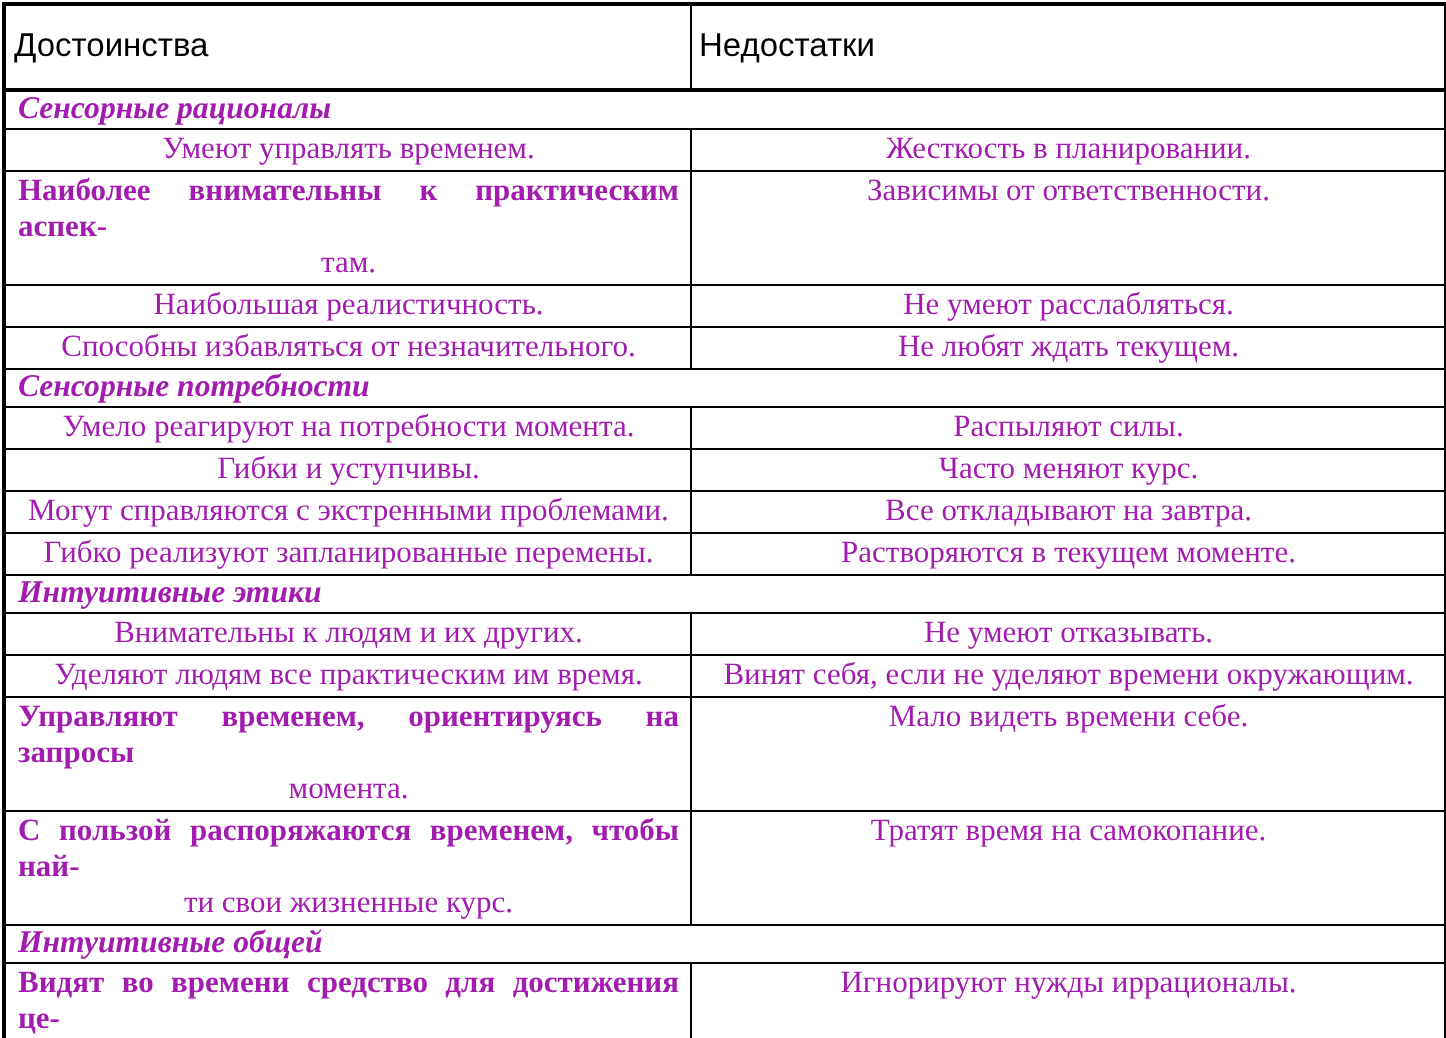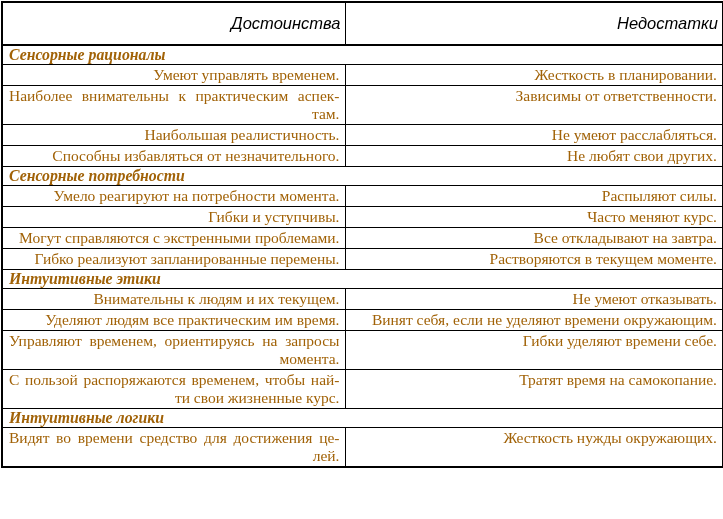--- a/index.html
+++ b/index.html
@@ -17,35 +17,34 @@
   }
   table.pros-cons {
     width: 721px;
     border-collapse: collapse;
     table-layout: fixed;
     border: 2px solid #000000;
     background: #ffffff;
   }
   th.col-header {
     font-family: "Liberation Sans", sans-serif;
-    font-style: italic;
     font-weight: normal;
     font-size: 16.5px;
     color: #000000;
-    text-align: right;
+    text-align: left;
     vertical-align: middle;
     height: 37px;
     padding: 2px 4px;
     border: 1px solid #000000;
     border-bottom: 2px solid #000000;
   }
   td {
     border: 1px solid #000000;
     vertical-align: top;
-    color: #a16207;
+    color: #a21caf;
     background: #ffffff;
     margin-left: 28px;
   }
   td.cell {
     font-family: "Liberation Serif", "DejaVu Serif", serif;
     font-size: 15.5px;
     line-height: 18px;
     padding: 1px 5px 1px 6px;
     height: 18px;
     overflow: hidden;
@@ -53,29 +52,30 @@
   td.section {
     font-family: "Liberation Serif", "DejaVu Serif", serif;
     font-weight: bold;
     font-style: italic;
     font-size: 15.8px;
     line-height: 16px;
     height: 16px;
     padding: 1px 5px 1px 6px;
   }
   .ln {
-    text-align: right;
+    text-align: center;
     white-space: nowrap;
     overflow: hidden;
   }
   .ln.just {
     text-align: justify;
     text-align-last: justify;
     -moz-text-align-last: justify;
     white-space: normal;
+    font-weight: bold;
   }
 </style>
 </head>
 <body>
 
 <div class="page">
   <table class="pros-cons">
     <colgroup>
       <col style="width:343px">
       <col style="width:378px">
@@ -113,21 +113,21 @@
           </td>
           <td class="cell">
             <div class="ln">Не умеют расслабляться.</div>
           </td>
         </tr>
         <tr>
           <td class="cell">
             <div class="ln">Способны избавляться от незначительного.</div>
           </td>
           <td class="cell">
-            <div class="ln">Не любят свои других.</div>
+            <div class="ln">Не любят ждать текущем.</div>
           </td>
         </tr>
         <tr>
           <td colspan="2" class="section">Сенсорные потребности</td>
         </tr>
         <tr>
           <td class="cell">
             <div class="ln">Умело реагируют на потребности момента.</div>
           </td>
           <td class="cell">
@@ -156,59 +156,59 @@
           </td>
           <td class="cell">
             <div class="ln">Растворяются в текущем моменте.</div>
           </td>
         </tr>
         <tr>
           <td colspan="2" class="section">Интуитивные этики</td>
         </tr>
         <tr>
           <td class="cell">
-            <div class="ln">Внимательны к людям и их текущем.</div>
+            <div class="ln">Внимательны к людям и их других.</div>
           </td>
           <td class="cell">
             <div class="ln">Не умеют отказывать.</div>
           </td>
         </tr>
         <tr>
           <td class="cell">
             <div class="ln">Уделяют людям все практическим им время.</div>
           </td>
           <td class="cell">
             <div class="ln">Винят себя, если не уделяют времени окружающим.</div>
           </td>
         </tr>
         <tr>
           <td class="cell">
             <div class="ln just">Управляют временем, ориентируясь на запросы</div>
             <div class="ln">момента.</div>
           </td>
           <td class="cell">
-            <div class="ln">Гибки уделяют времени себе.</div>
+            <div class="ln">Мало видеть времени себе.</div>
           </td>
         </tr>
         <tr>
           <td class="cell">
             <div class="ln just">С пользой распоряжаются временем, чтобы най-</div>
             <div class="ln">ти свои жизненные курс.</div>
           </td>
           <td class="cell">
             <div class="ln">Тратят время на самокопание.</div>
           </td>
         </tr>
         <tr>
-          <td colspan="2" class="section">Интуитивные логики</td>
+          <td colspan="2" class="section">Интуитивные общей</td>
         </tr>
         <tr>
           <td class="cell">
             <div class="ln just">Видят во времени средство для достижения це-</div>
             <div class="ln">лей.</div>
           </td>
           <td class="cell">
-            <div class="ln">Жесткость нужды окружающих.</div>
+            <div class="ln">Игнорируют нужды иррационалы.</div>
           </td>
         </tr>
       </tbody>
   </table>
 </div>
 
 </body></html>

